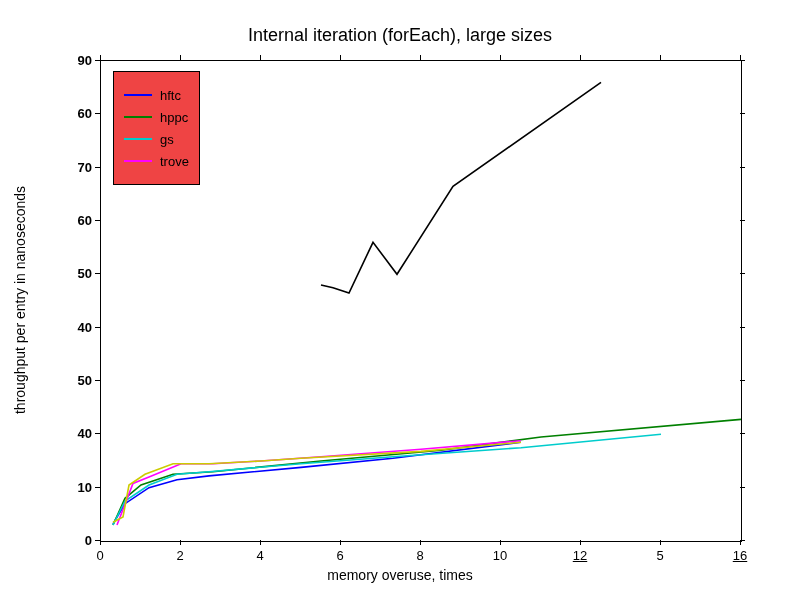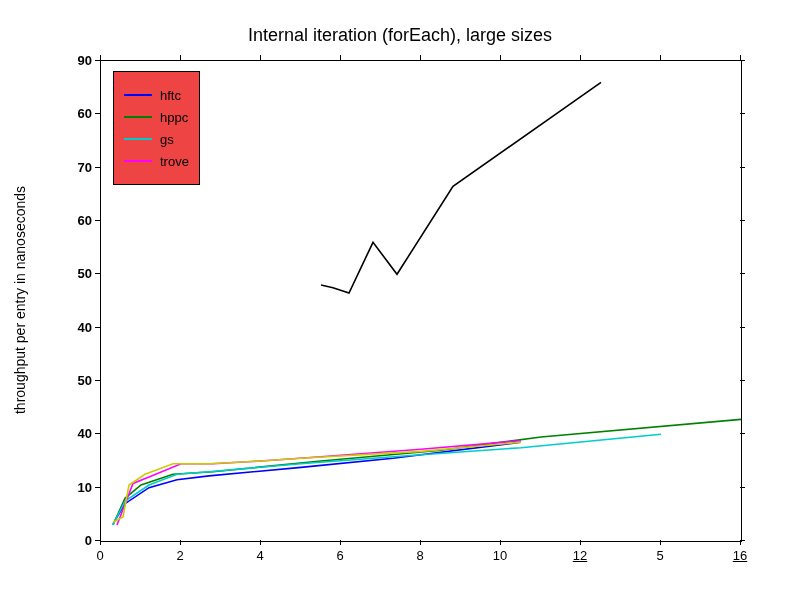--- a/index.html
+++ b/index.html
@@ -97,20 +97,21 @@
     height: 2px;
     margin-right: 8px;
   }
 </style>
 </head>
 <body>
 
 <div class="chart-container">
 
   <div class="title">Internal iteration (forEach), large sizes</div>
+  <div class="xlabel">memory overuse, times</div>
   <div class="ylabel">throughput per entry in nanoseconds</div>
 
   <div class="plot-area">
     <svg class="lines" id="lines-svg">
         <path d="M12.0,462.9 L24.0,442.7 L48.0,426.7 L76.0,418.7 L108.0,414.9 L200.0,406.4 L292.0,397.3 L420.0,381.3 " stroke="#0000ff" stroke-width="1.6" fill="none"></path>
         <path d="M12.0,464.0 L24.0,437.3 L40.0,424.0 L72.0,413.3 L112.0,410.7 L220.0,400.0 L340.0,389.3 L440.0,376.0 L640.0,358.4 " stroke="#008000" stroke-width="1.6" fill="none"></path>
         <path d="M12.0,464.0 L24.0,440.0 L48.0,424.0 L76.0,413.3 L108.0,410.7 L200.0,402.7 L292.0,395.7 L420.0,386.7 L560.0,373.3 " stroke="#00cccc" stroke-width="1.6" fill="none"></path>
         <path d="M16.0,464.0 L32.0,422.4 L48.0,416.0 L80.0,402.7 L112.0,402.7 L160.0,400.0 L220.0,395.7 L320.0,388.3 L420.0,379.7 " stroke="#ff00ff" stroke-width="1.6" fill="none"></path>
         <path d="M12.0,461.3 L22.0,456.0 L28.0,424.0 L44.0,413.3 L72.0,402.7 L108.0,402.7 L160.0,400.0 L200.0,397.3 L320.0,390.4 L420.0,381.3 " stroke="#cccc00" stroke-width="1.6" fill="none"></path>
         <path d="M220.0,224.0 L232.0,226.7 L248.0,232.0 L272.0,181.3 L296.0,213.3 L352.0,125.3 L500.0,21.3 " stroke="#000000" stroke-width="1.6" fill="none"></path>

